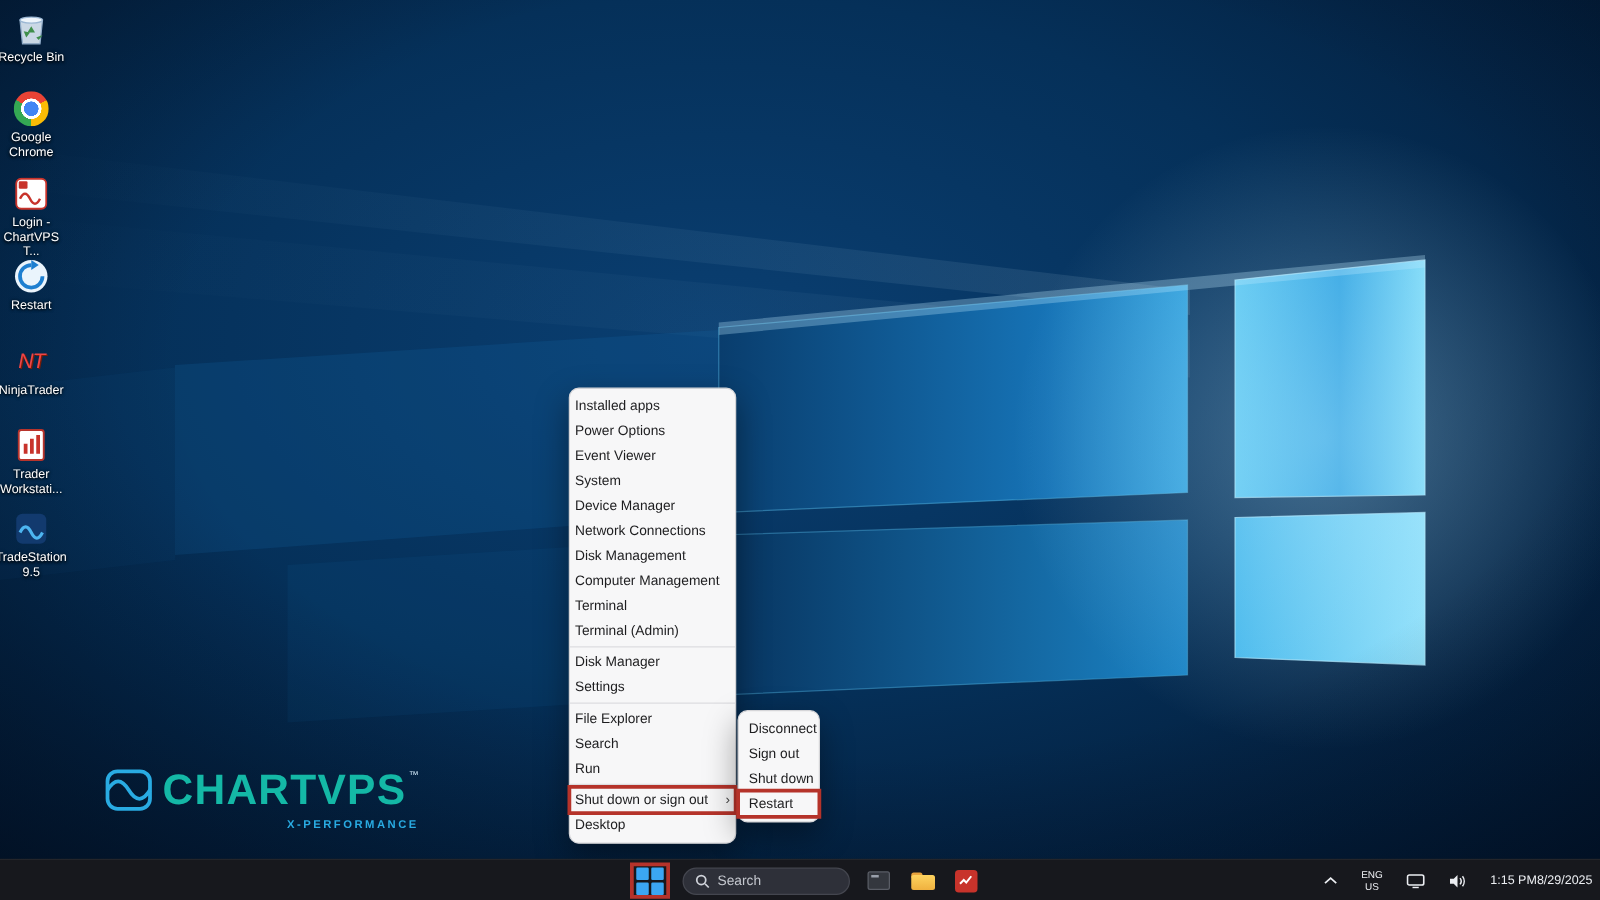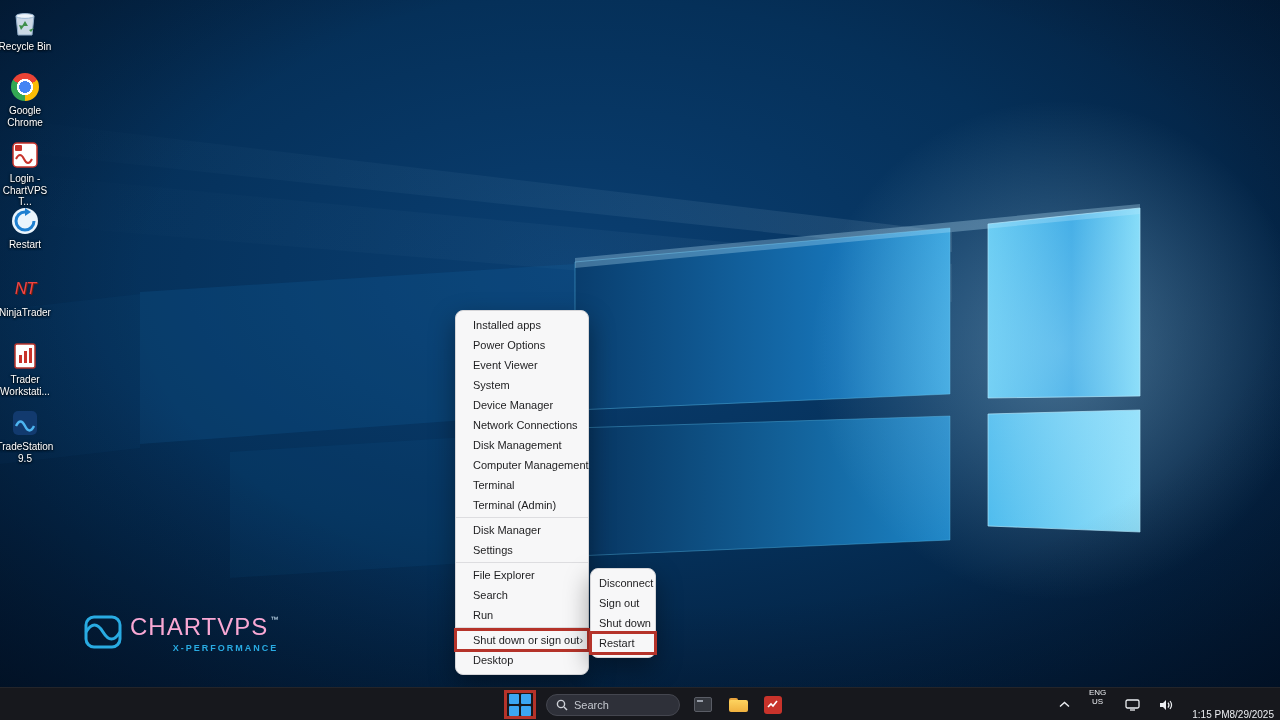--- a/index.html
+++ b/index.html
@@ -20,28 +20,28 @@
   .chrome-ball{width:28px;height:28px;border-radius:50%;
     background:
       radial-gradient(circle at 50% 50%, #4285f4 0 29%, #ffffff 30% 41%, rgba(0,0,0,0) 42%),
       conic-gradient(from -60deg, #ea4335 0 120deg, #fbbc05 120deg 240deg, #34a853 240deg 360deg);}
   .nt-text{font-weight:400;font-style:italic;font-size:17px;color:#ef4444;text-shadow:1px 1px 0 #7a1b07;letter-spacing:-1px}
 
   
   .watermark{position:absolute;left:84px;top:613px;display:flex;align-items:flex-start;gap:8px;z-index:2}
   .wm-text{display:flex;flex-direction:column;align-items:flex-end}
   .wm-brandline{display:flex;align-items:flex-start}
-  .wm-brand{font-size:24px;font-weight:normal;letter-spacing:1px;color:#f9a8d4}
+  .wm-brand{font-size:34px;font-weight:bold;letter-spacing:1px;color:#14b8a6}
   .wm-tm{font-size:8px;color:#cfe6f7;margin-top:2px;margin-left:2px}
   .wm-sub{font-size:9px;font-weight:bold;letter-spacing:2px;color:var(--accent);margin-top:2px}
 
   
   .winx{position:absolute;left:455px;top:310px;width:134px;background:#f7f7f8;border:1px solid #d5d5d8;
     border-radius:8px;box-shadow:0 10px 26px rgba(0,0,0,.38);padding:4px 0;z-index:5}
-  .winx-item{height:20px;line-height:20px;padding:0 17px;font-size:11px;color:#1d1d1f;cursor:default;
+  .winx-item{height:20px;line-height:20px;padding:0 4px;font-size:11px;color:#1d1d1f;cursor:default;
     display:flex;justify-content:space-between;align-items:center;white-space:nowrap}
   .winx-sep{height:1px;background:#dddde0;margin:2px 0}
   .winx-chev{font-size:11px;color:#444}
   .anno-box{outline:3px solid var(--anno);outline-offset:-1px}
 
   .winx-sub{position:absolute;left:590px;top:568px;width:66px;background:#f7f7f8;border:1px solid #d5d5d8;
     border-radius:8px;box-shadow:0 10px 26px rgba(0,0,0,.38);padding:4px 0;z-index:6}
   .winx-sub .winx-item{padding:0 8px}
 
   
@@ -55,21 +55,21 @@
     display:flex;align-items:center;gap:6px;padding:0 9px;cursor:pointer}
   .search-pill .stext{font-size:11px;color:#c4c7ce}
   .tb-icon{width:24px;height:24px;margin-left:11px;display:flex;align-items:center;justify-content:center;border-radius:4px;cursor:pointer}
   .app-window{width:18px;height:15px;background:#34373e;border:1px solid #5a5d66;border-radius:2px;position:relative}
   .app-window::after{content:"";position:absolute;left:2px;top:2px;width:6px;height:2px;background:#9aa0ab}
   .folder{position:relative;width:19px;height:14px}
   .folder .back{position:absolute;left:0;top:0;width:9px;height:4px;background:#e8a33d;border-radius:2px 2px 0 0}
   .folder .front{position:absolute;left:0;top:2px;width:19px;height:12px;background:linear-gradient(#fdd35f,#f0b13f);border-radius:2px}
   .red-app{width:18px;height:18px;background:#c8332b;border-radius:3px;display:flex;align-items:center;justify-content:center}
 
-  .tb-right{position:absolute;right:6px;top:0;height:33px;display:flex;gap:19px;color:#eceef2}
+  .tb-right{position:absolute;right:6px;top:0;height:33px;display:flex;align-items:center;gap:19px;color:#eceef2}
   .lang{display:flex;flex-direction:column;align-items:center;font-size:8px;line-height:1.15;cursor:pointer}
   .clock{display:flex;flex-direction:row;align-items:flex-end;font-size:10px;line-height:1.3;cursor:pointer}
   .tray-btn{display:flex;align-items:center;justify-content:center;cursor:pointer}
 </style>
 </head>
 <body>
 
 <svg class="wallpaper" viewBox="0 0 1280 720" width="1280" height="720">
   <defs>
     <radialGradient id="bgGrad" cx="45%" cy="38%" r="85%">

